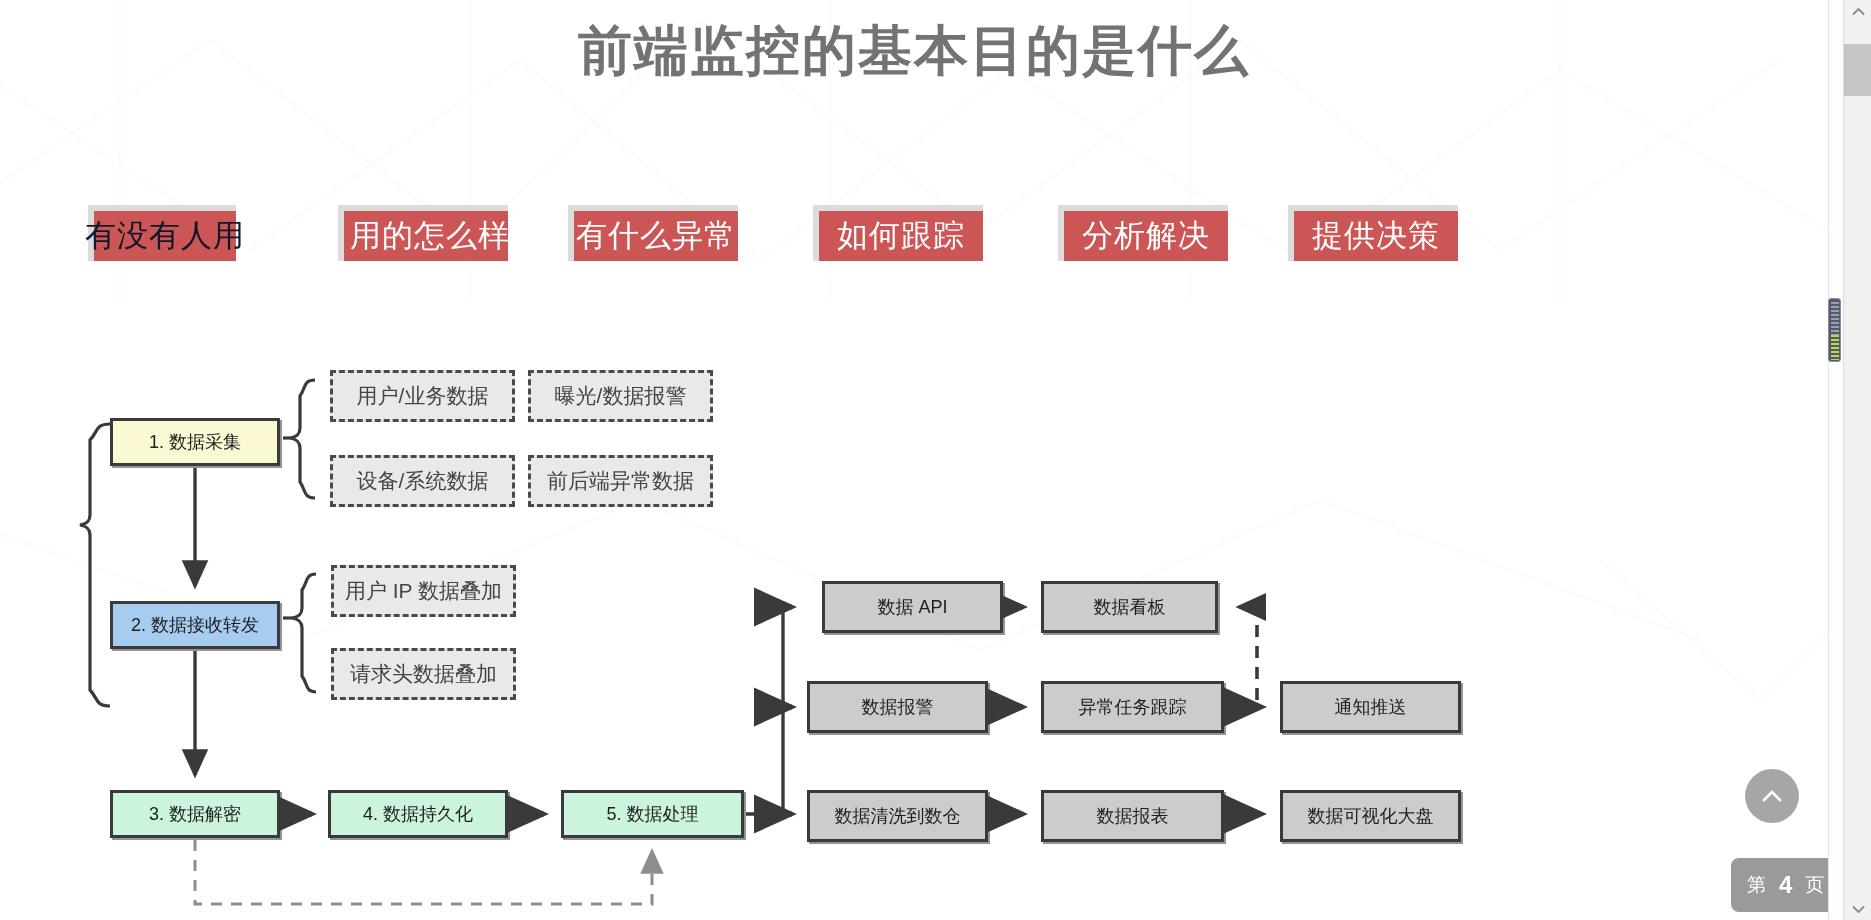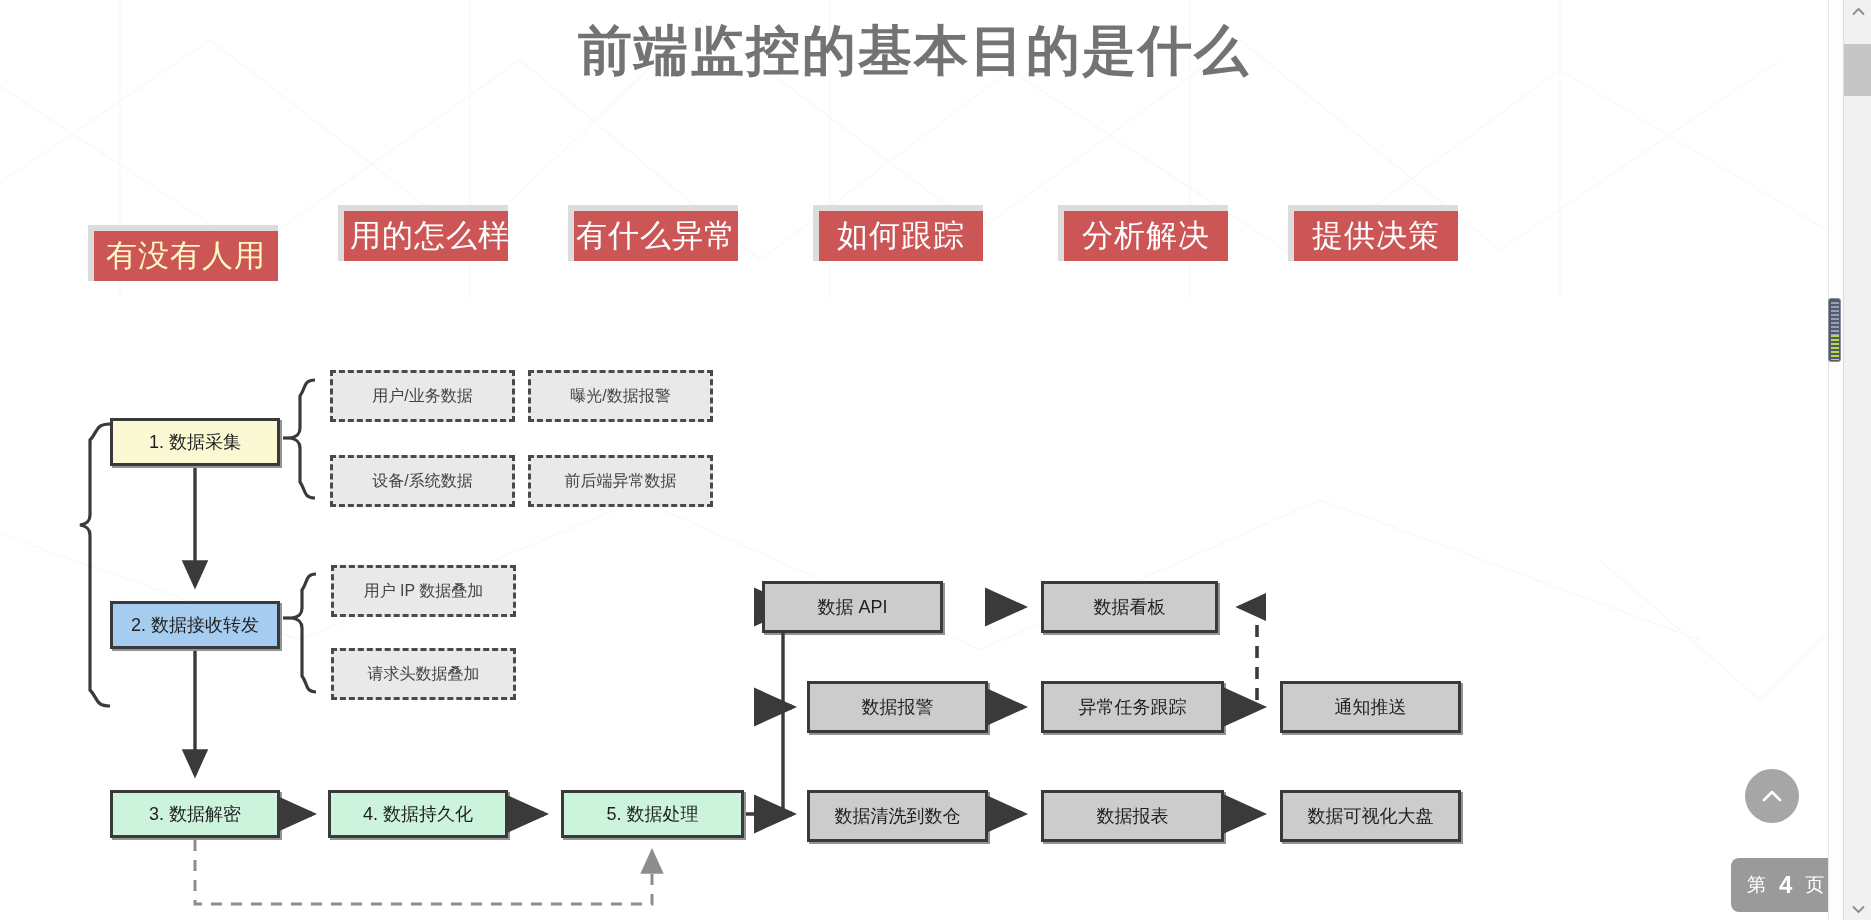--- a/index.html
+++ b/index.html
@@ -86,21 +86,21 @@
   }
   .node.solid {
     border: 3px solid #3a3a3a;
     box-shadow: 2px 2px 0 rgba(60,60,60,0.55);
   }
   .node.gray    { background: #cccccc; }
   .node.dashed  {
     background: #e9e9e9;
     border: 3px dashed #4a4a4a;
     color: #444444;
-    font-size: 16px;
+    font-size: 21px;
   }
 
   
   #connectors {
     position: absolute;
     left: 0; top: 0;
     width: 1828px; height: 920px;
     pointer-events: none;
   }
 
@@ -214,21 +214,21 @@
       <path d="M -40 520 L 300 640 L 640 500 L 980 650 L 1320 500 L 1700 640"></path>
       <path d="M 1600 560 L 1760 700 L 1860 600"></path>
     </g>
   </svg>
 
   <div id="canvas">
 
     <div id="title" style="color: #737373;">前端监控的基本目的是什么</div>
 
     <div id="badge-row">
-        <div class="badge" style="left: 88px; width: 190px; background: rgb(204, 85, 85); color: #fef9c3; margin-top: 20px;">
+        <div class="badge" style="left: 88px; width: 148px; background: rgb(204, 85, 85); color: #0f172a;">
           <span>有没有人用</span>
         </div>
         <div class="badge" style="left: 338px; width: 170px; background: rgb(204, 85, 85); color: rgb(255, 255, 255); padding-left: 8px;">
           <span>用的怎么样</span>
         </div>
         <div class="badge" style="left: 568px; width: 170px; background: rgb(204, 85, 85); color: rgb(255, 255, 255);">
           <span>有什么异常</span>
         </div>
         <div class="badge" style="left: 813px; width: 170px; background: rgb(204, 85, 85); color: rgb(255, 255, 255);">
           <span>如何跟踪</span>
@@ -328,21 +328,21 @@
         </div>
         <div class="node dashed" style="left: 528px; top: 455px; width: 185px; height: 52px;">
           <span>前后端异常数据</span>
         </div>
         <div class="node dashed" style="left: 331px; top: 565px; width: 185px; height: 52px;">
           <span>用户 IP 数据叠加</span>
         </div>
         <div class="node dashed" style="left: 331px; top: 648px; width: 185px; height: 52px;">
           <span>请求头数据叠加</span>
         </div>
-        <div class="node solid gray" style="left: 762px; top: 581px; width: 181px; height: 52px; background: rgb(204, 204, 204);">
+        <div class="node solid gray" style="left: 822px; top: 581px; width: 181px; height: 52px; background: rgb(204, 204, 204);">
           <span>数据 API</span>
         </div>
         <div class="node solid gray" style="left: 1041px; top: 581px; width: 177px; height: 52px; background: rgb(204, 204, 204);">
           <span>数据看板</span>
         </div>
         <div class="node solid gray" style="left: 807px; top: 681px; width: 181px; height: 52px; background: rgb(204, 204, 204);">
           <span>数据报警</span>
         </div>
         <div class="node solid gray" style="left: 1041px; top: 681px; width: 183px; height: 52px; background: rgb(204, 204, 204);">
           <span>异常任务跟踪</span>

